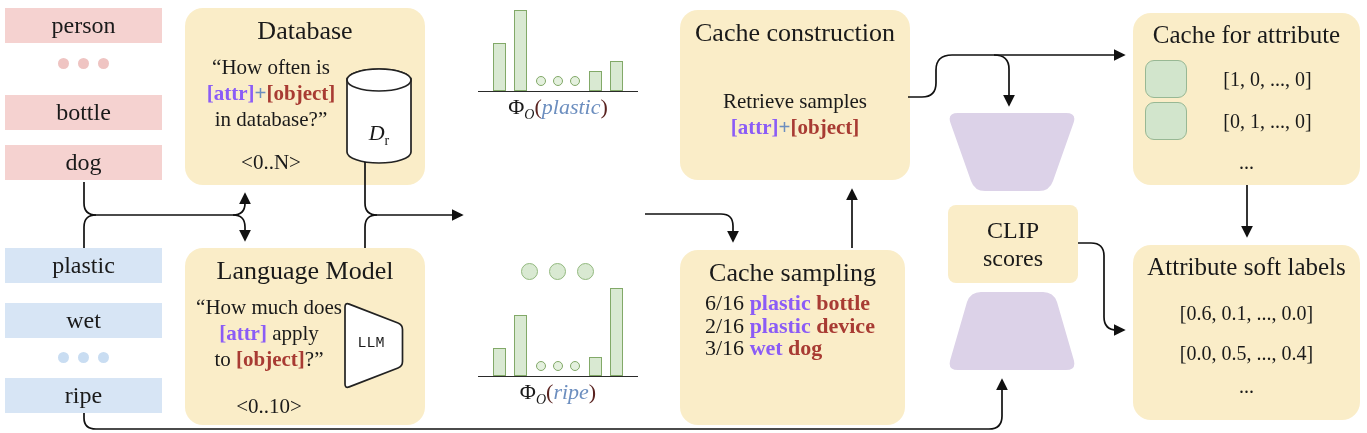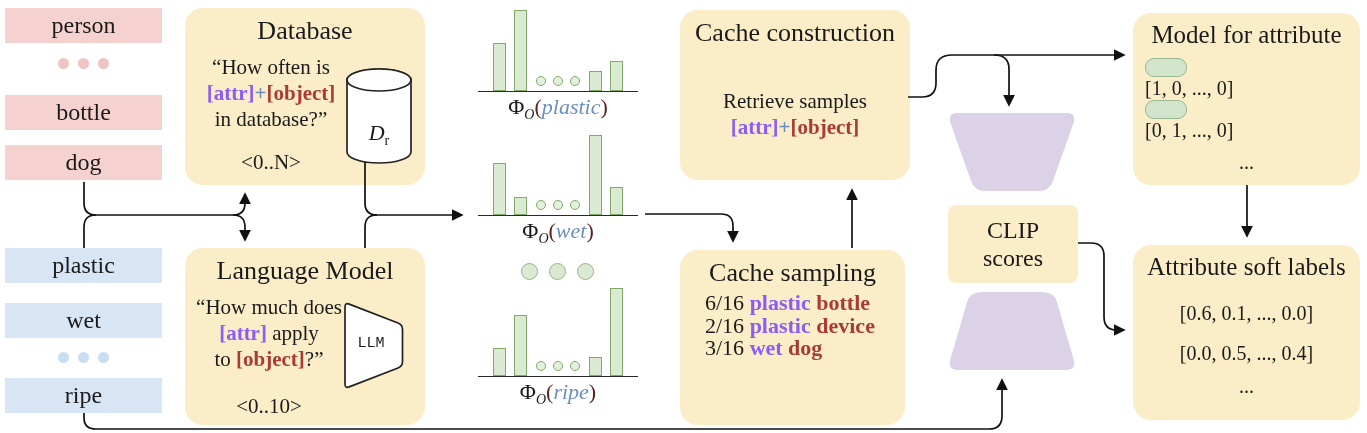--- a/index.html
+++ b/index.html
@@ -43,21 +43,21 @@
   
   .cs-rows{position:absolute;left:25px;top:42px;font-size:22px;line-height:22.5px;}
   .cs-row .frac{color:#1a1a1a;}
   
   .clipbox{display:flex;flex-direction:column;align-items:center;justify-content:center;font-size:24px;line-height:28px;}
   
   .enc-label{font-size:25px;font-style:italic;font-weight:600;text-align:center;}
   .enc-label sub{font-size:16px;}
   
   .vec-rows{position:absolute;left:12px;right:12px;top:45px;}
-  .vec-row{display:flex;align-items:flex-start;height:42px;flex-direction:column;}
+  .vec-row{display:flex;align-items:center;height:42px;}
   .vec-square{width:42px;height:38px;border-radius:9px;background:#D2E5CC;border:1.6px solid #98B894;box-sizing:border-box;}
   .vec-text{flex:1;text-align:center;font-size:20px;}
   .soft-rows{position:absolute;left:0;right:0;top:48px;text-align:center;font-size:20px;line-height:40px;}
   .ellipsis{text-align:center;font-size:20px;}
   svg.layer{position:absolute;left:0;top:0;pointer-events:none;}
 </style>
 </head>
 <body>
 
 <div id="canvas">
@@ -120,34 +120,20 @@
         <div class="hdots">
           <span class="hdot"></span>
           <span class="hdot"></span>
           <span class="hdot"></span>
         </div>
         <div class="hbar" style="height: 20px;"></div>
         <div class="hbar" style="height: 30px;"></div>
       </div>
       <div class="hist-label"><span class="phi">Φ</span><sub class="phisub">O</sub><span class="paren">(</span><i class="harg">plastic</i><span class="paren">)</span></div>
   </div>
-  <div class="abs hist-slot" style="top:120px">
-    <div class="hist-bars">
-        <div class="hbar" style="height: 52px;"></div>
-        <div class="hbar" style="height: 18px;"></div>
-        <div class="hdots">
-          <span class="hdot"></span>
-          <span class="hdot"></span>
-          <span class="hdot"></span>
-        </div>
-        <div class="hbar" style="height: 80px;"></div>
-        <div class="hbar" style="height: 28px;"></div>
-      </div>
-      <div class="hist-label"><span class="phi">Φ</span><sub class="phisub">O</sub><span class="paren">(</span><i class="harg">wet</i><span class="paren">)</span></div>
-  </div>
   <div class="abs hist-slot" style="top:281px">
     <div class="hist-bars">
         <div class="hbar" style="height: 28px;"></div>
         <div class="hbar" style="height: 61px;"></div>
         <div class="hdots">
           <span class="hdot"></span>
           <span class="hdot"></span>
           <span class="hdot"></span>
         </div>
         <div class="hbar" style="height: 19px;"></div>
@@ -181,21 +167,21 @@
 
   <div class="abs ybox clipbox" style="left:948px;top:205px;width:130px;height:78px;border-radius:8px">
     <span>CLIP</span>
     <span>scores</span>
   </div>
 
   <div class="abs enc-label" style="left:950px;top:136px;width:124px"><i>f</i><sub>v</sub></div>
   <div class="abs enc-label" style="left:950px;top:315px;width:124px"><i>f</i><sub>t</sub></div>
 
   <div class="abs ybox" style="left:1133px;top:13px;width:227px;height:172px">
-    <div class="ytitle" style="font-size:25px">Model for attribute</div>
+    <div class="ytitle" style="font-size:25px">Cache for attribute</div>
     <div class="vec-rows">
         <div class="vec-row">
           <div class="vec-square"></div>
           <span class="vec-text">[1, 0, ..., 0]</span>
         </div>
         <div class="vec-row">
           <div class="vec-square"></div>
           <span class="vec-text">[0, 1, ..., 0]</span>
         </div>
       </div>

